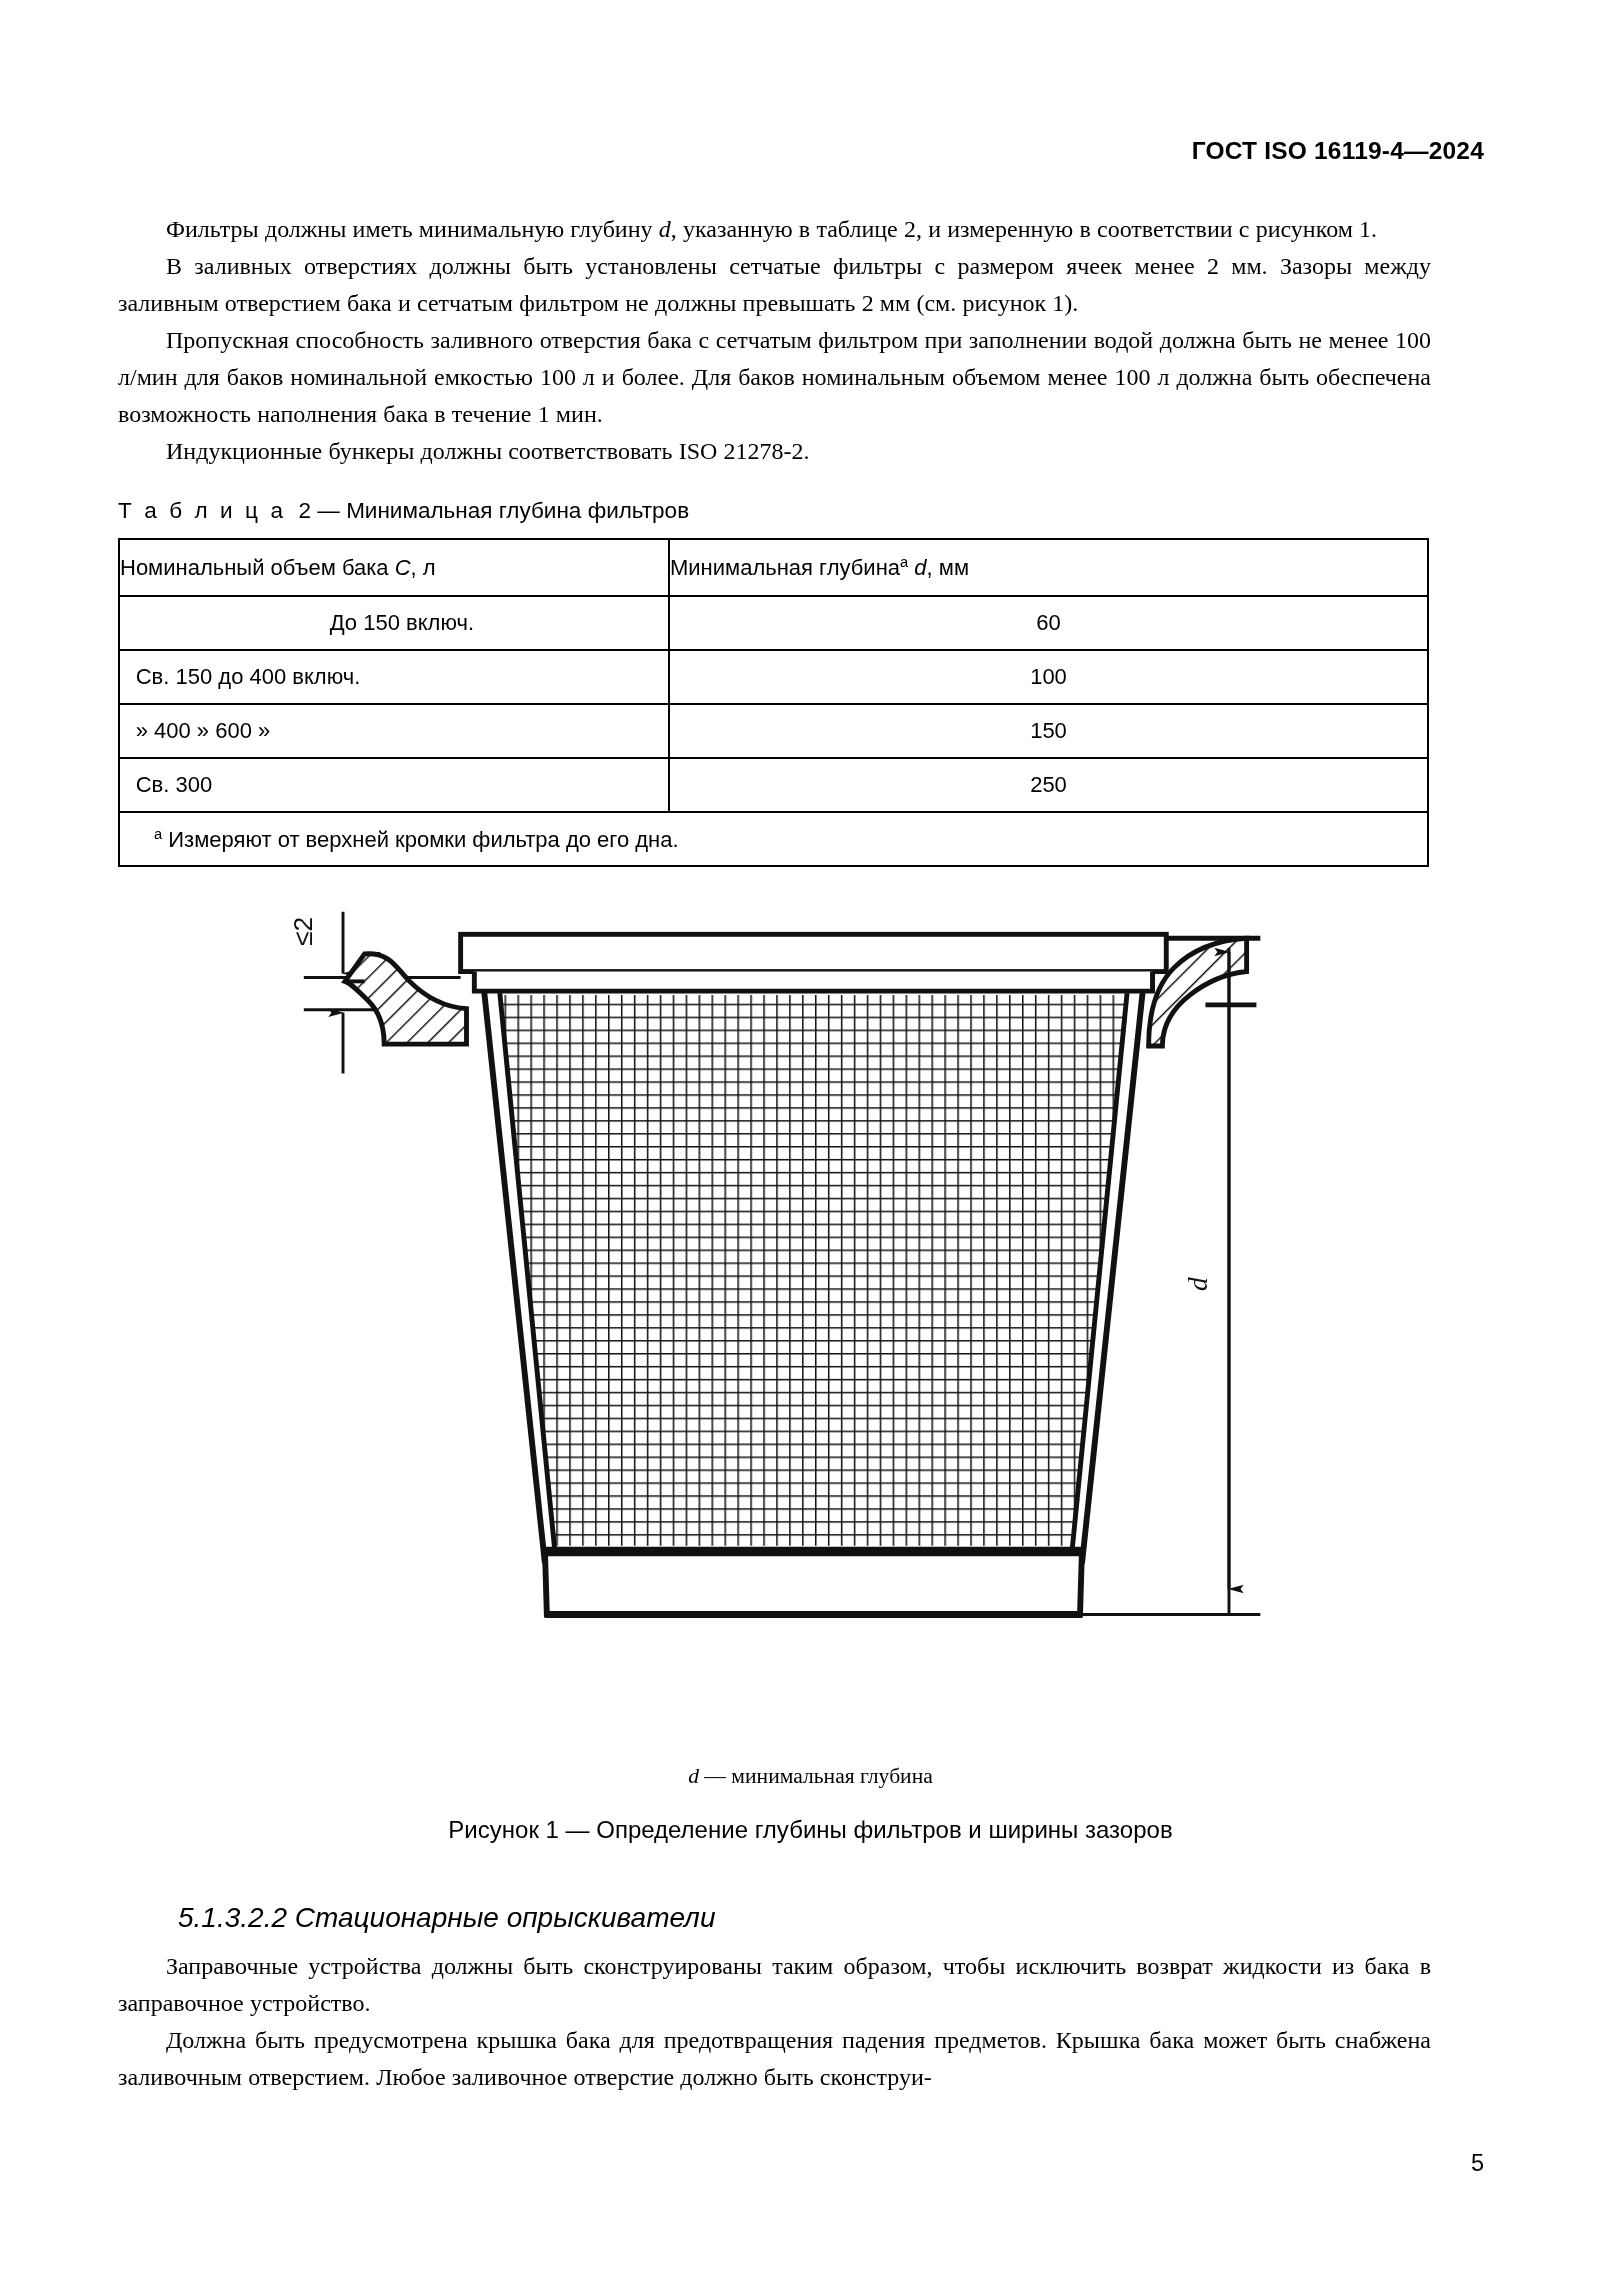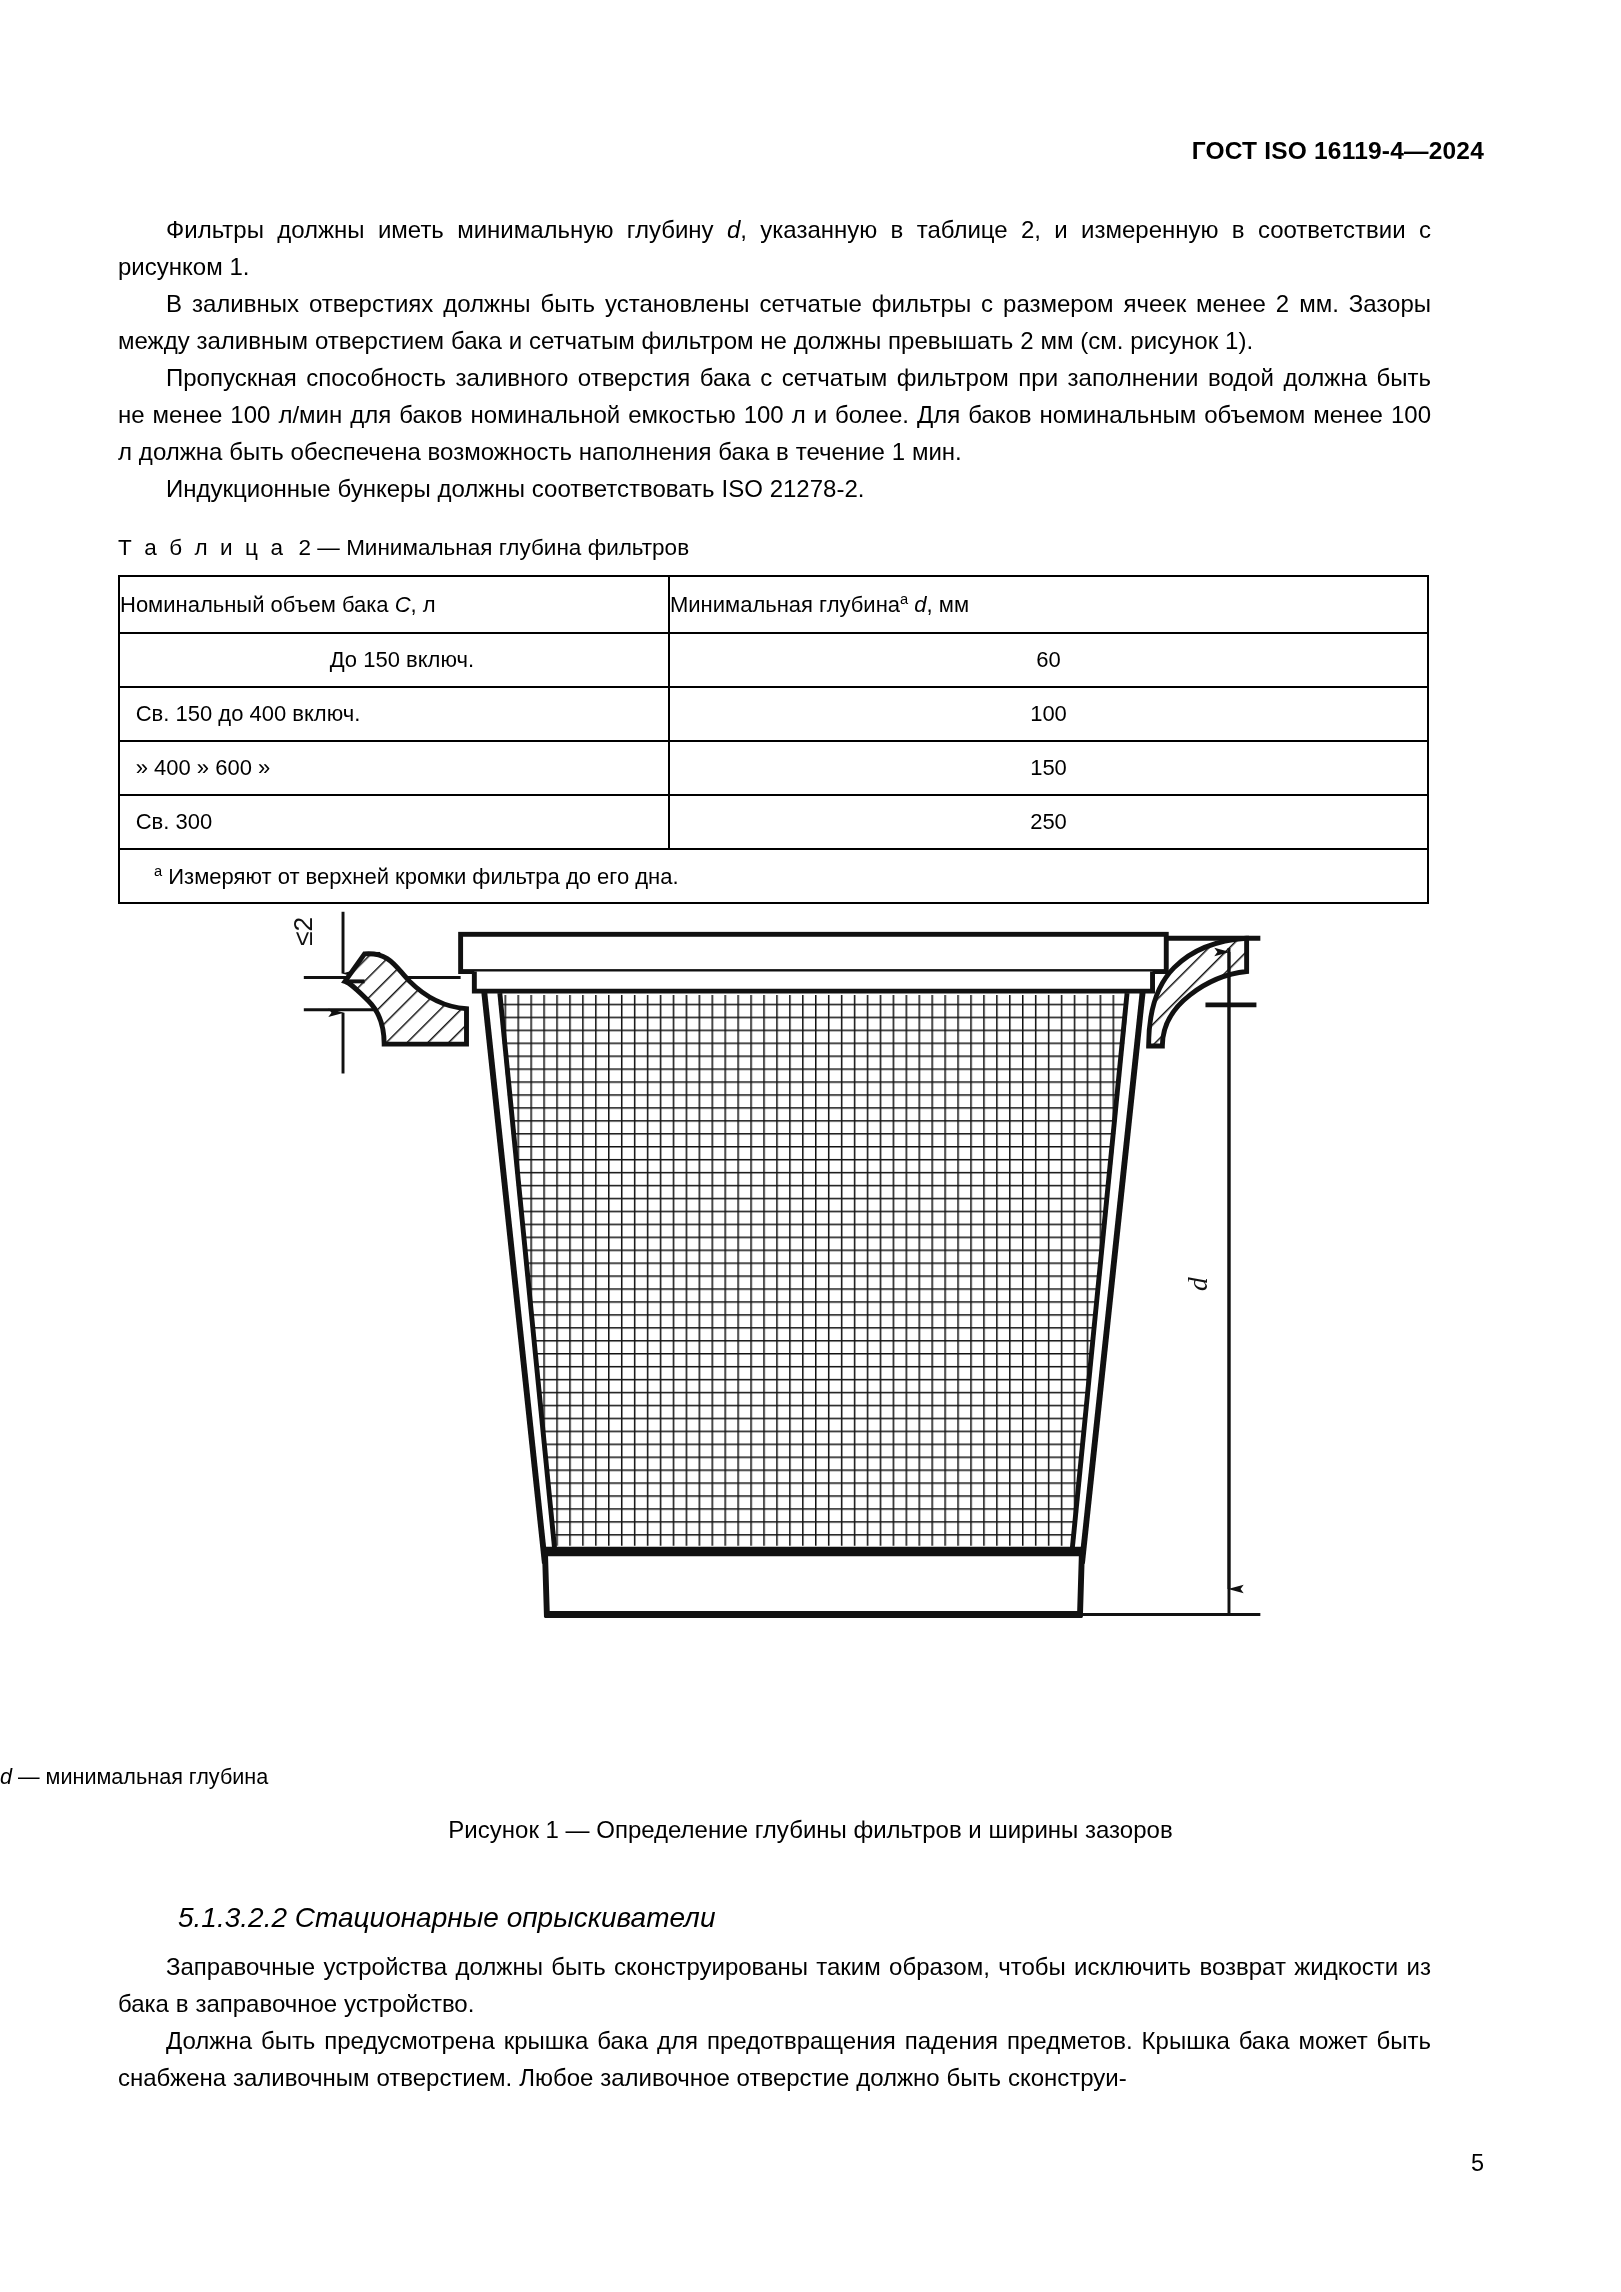--- a/index.html
+++ b/index.html
@@ -42,20 +42,21 @@
     width: 1313px;
   }
   p.body {
     margin: 0;
     font-size: 24px;
     line-height: 37px;
     text-align: justify;
     text-indent: 48px;
     hyphens: none;
     word-spacing: 0.2px;
+    font-family: Liberation Serif, serif;
   }
   .it { font-style: italic; }
 
   
   .table-caption {
     margin: 0;
     padding-top: 25.5px;
     font-size: 22.5px;
     line-height: 29px;
     white-space: nowrap;
@@ -120,22 +121,23 @@
     width: 1621px;
     height: 912px;
   }
   .fig-svg { display: block; }
 
   .fig-legend {
     position: absolute;
     top: 1764px;
     left: 0;
     width: 1621px;
-    text-align: left;
+    text-align: center;
     font-size: 21.6px;
+    font-family: Liberation Serif, serif;
   }
   .fig-caption {
     position: absolute;
     top: 1816px;
     left: 0;
     width: 1621px;
     text-align: center;
     font-size: 24px;
   }
 

